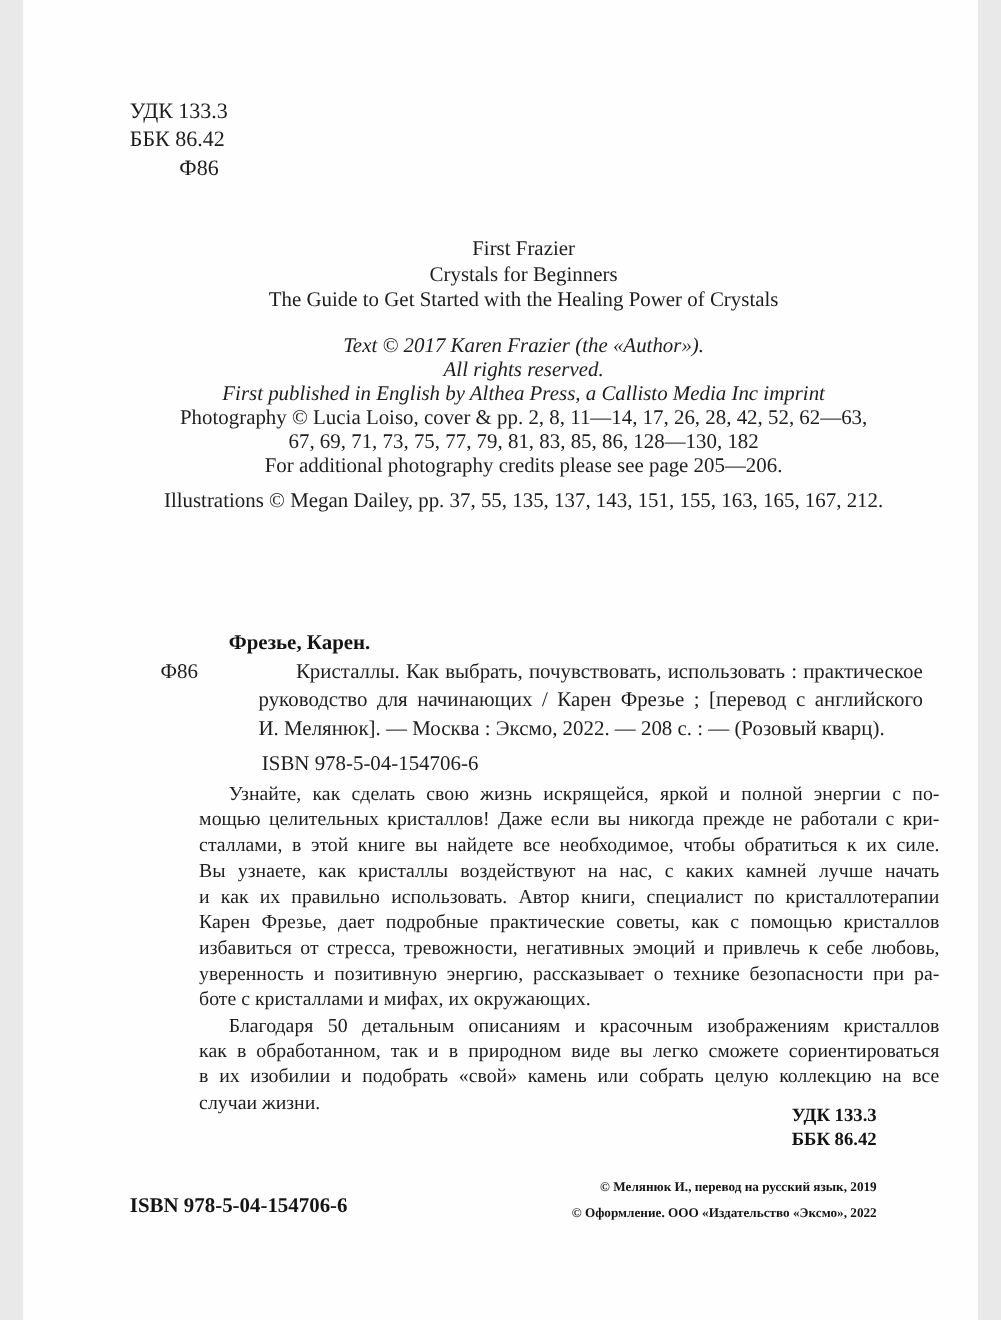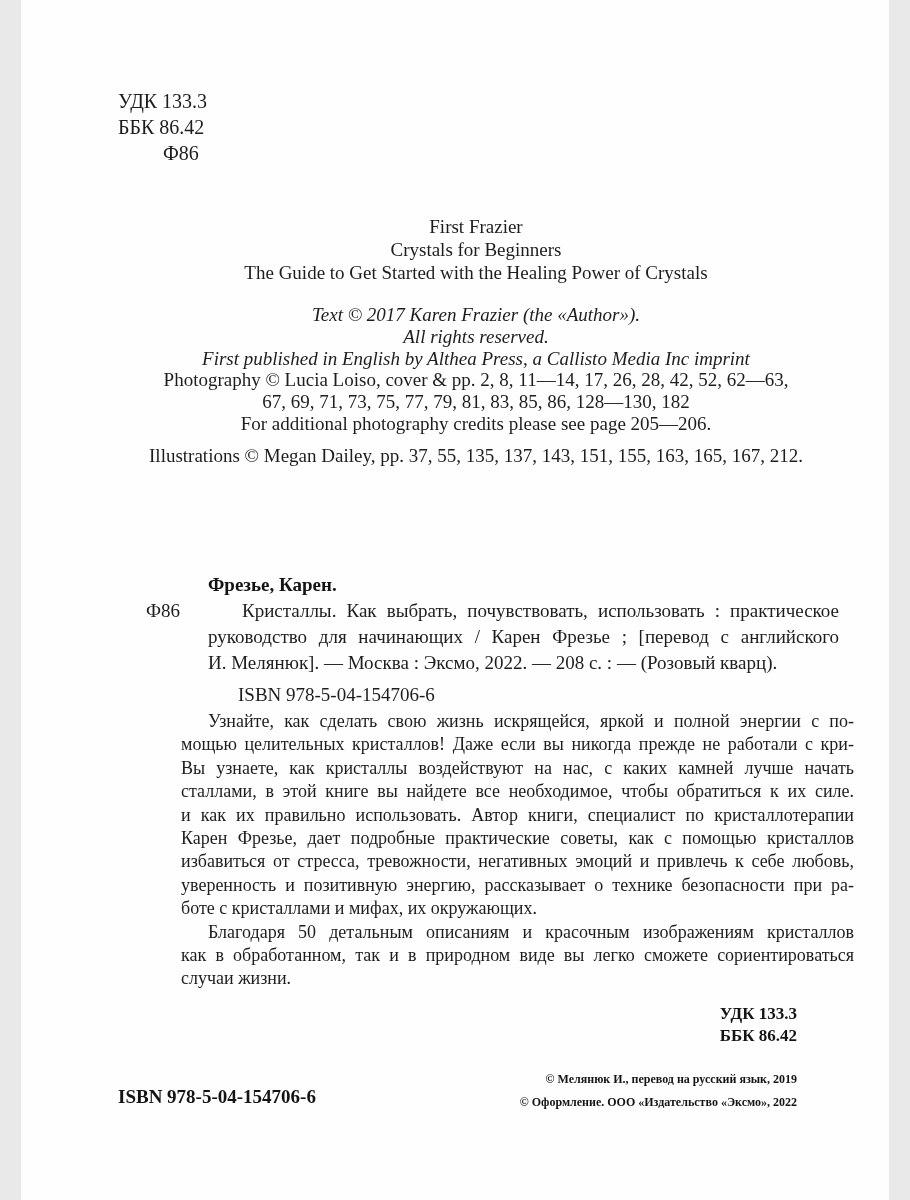--- a/index.html
+++ b/index.html
@@ -21,21 +21,21 @@
 
   .title-block{top:215px;font-size:19px;line-height:23px;}
   .copy-block{top:304px;font-size:19px;line-height:22px;font-style:italic;}
   .photo-block{top:369px;font-size:19px;line-height:22px;}
   .illus-block{top:445px;font-size:19px;line-height:22px;}
 
   .catalog{left:125px;top:572px;width:693px;font-size:19px;line-height:26px;}
   .catalog .heading{margin-left:62px;}
   .catalog .entry-row{display:flex;}
   .catalog .sign-col{width:62px;flex:0 0 62px;}
-  .catalog .entry-col{width:631px;flex:1;}
+  .catalog .entry-col{width:631px;flex:1;margin-left:27px;}
   .catalog .isbn{margin-left:92px;margin-top:6px;}
 
   .just{text-align:justify;text-align-last:justify;}
   .just.lastline{text-align-last:left;}
   .indent1{text-indent:34px;}
 
   .annotation{left:160px;top:710px;width:673px;font-size:18px;line-height:23.4px;}
   .annotation .indent{text-indent:27px;}
 
   .bottom-class{top:1003px;right:92px;font-size:17px;line-height:22px;text-align:right;}
@@ -82,29 +82,30 @@
         <div class="just">руководство для начинающих / Карен Фрезье ; [перевод с английского</div>
         <div class="just lastline">И. Мелянюк]. — Москва : Эксмо, 2022. — 208 с. : — (Розовый кварц).</div>
       </div>
     </div>
     <div class="isbn">ISBN 978-5-04-154706-6</div>
   </div>
 
   <div class="abs annotation">
     <div class="just indent">Узнайте, как сделать свою жизнь искрящейся, яркой и полной энергии с по-</div>
     <div class="just">мощью целительных кристаллов! Даже если вы никогда прежде не работали с кри-</div>
+    <div class="just">сталлами, в этой книге вы найдете все необходимое, чтобы обратиться к их силе.</div>
     <div class="just">Вы узнаете, как кристаллы воздействуют на нас, с каких камней лучше начать</div>
-    <div class="just">сталлами, в этой книге вы найдете все необходимое, чтобы обратиться к их силе.</div>
     <div class="just">и как их правильно использовать. Автор книги, специалист по кристаллотерапии</div>
     <div class="just">Карен Фрезье, дает подробные практические советы, как с помощью кристаллов</div>
     <div class="just">избавиться от стресса, тревожности, негативных эмоций и привлечь к себе любовь,</div>
     <div class="just">уверенность и позитивную энергию, рассказывает о технике безопасности при ра-</div>
     <div class="just lastline">боте с кристаллами и мифах, их окружающих.</div>
     <div class="just indent">Благодаря 50 детальным описаниям и красочным изображениям кристаллов</div>
     <div class="just">как в обработанном, так и в природном виде вы легко сможете сориентироваться</div>
+    <div class="just">в их изобилии и подобрать «свой» камень или собрать целую коллекцию на все</div>
     <div class="just lastline">случаи жизни.</div>
   </div>
 
   <div class="abs bottom-class bold">
     <div>УДК 133.3</div>
     <div>ББК 86.42</div>
   </div>
 
   <div class="abs footer-isbn bold">ISBN 978-5-04-154706-6</div>
   <div class="abs footer-copy bold">

